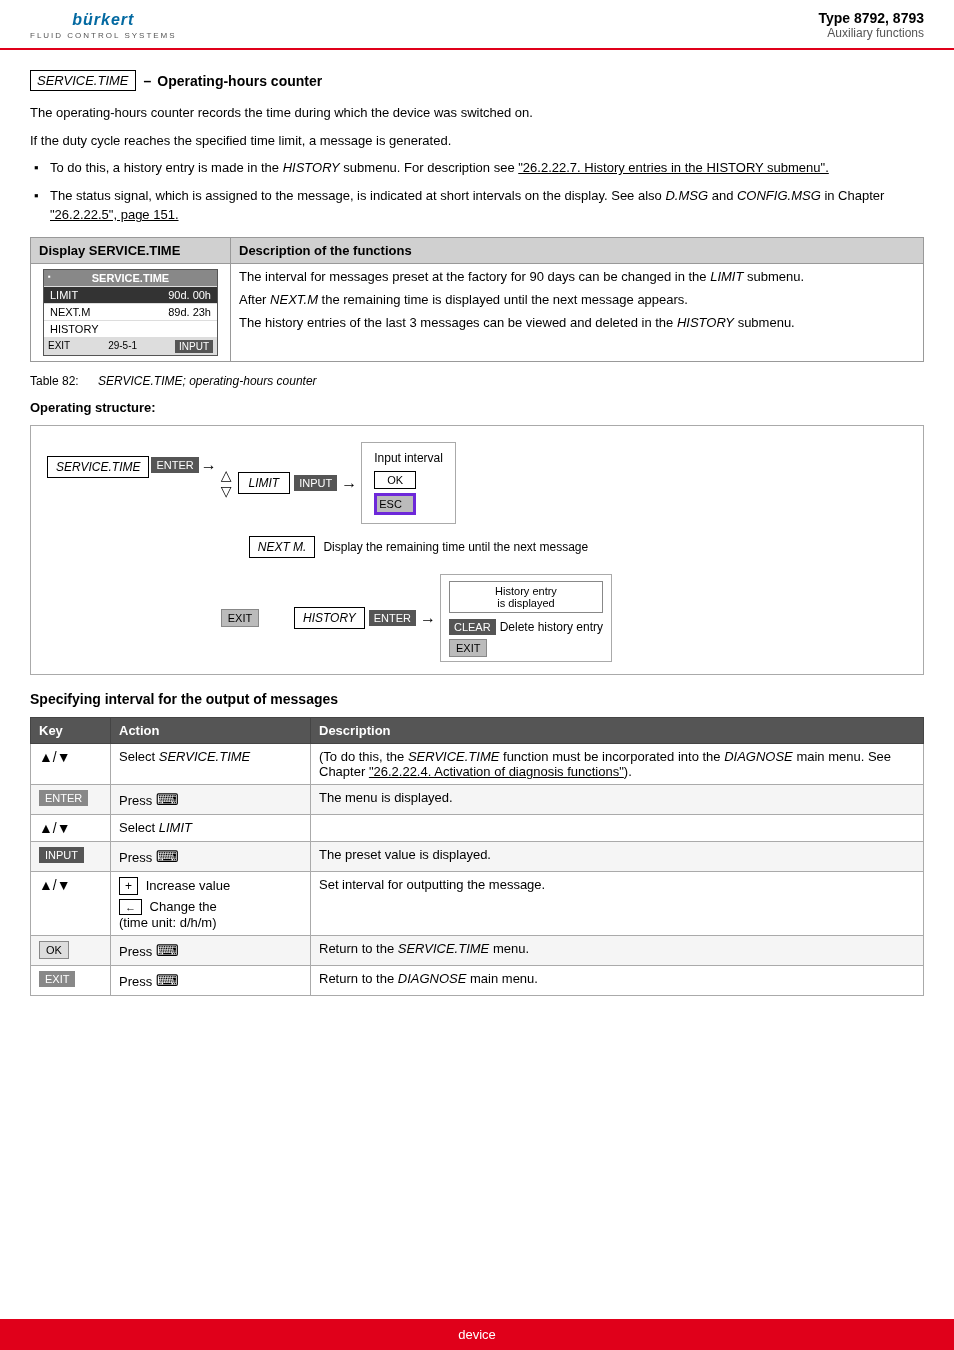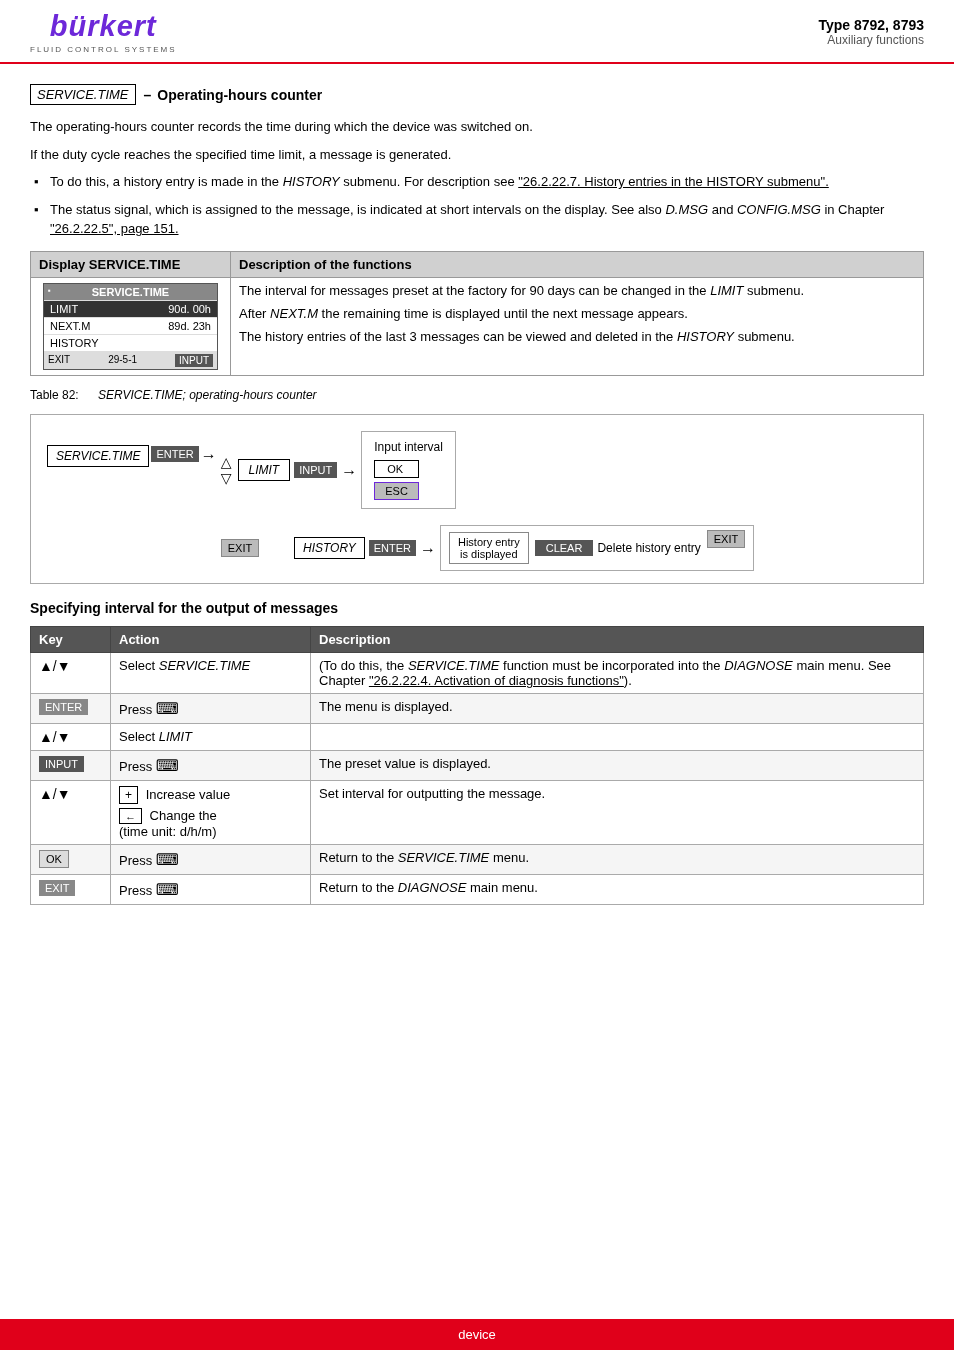--- a/index.html
+++ b/index.html
@@ -20,24 +20,24 @@
       justify-content: space-between;
       padding: 10px 30px 8px 30px;
       border-bottom: 2px solid #e0001a;
     }
     .logo-area {
       display: flex;
       flex-direction: column;
       align-items: center;
     }
     .logo-burkert {
-      font-size: 29px;
+      font-size: 16px;
       font-weight: bold;
       letter-spacing: 1px;
-      color: #6d28d9;
+      color: #0369a1;
       font-style: italic;
     }
     .logo-sub {
       font-size: 8px;
       letter-spacing: 2px;
       color: #555;
       margin-top: 2px;
     }
     .header-right {
       text-align: right;
@@ -369,20 +369,21 @@
         </td>
       </tr>
     </tbody>
   </table>
 
   <p class="table-caption">
     <span>Table 82:</span>
     <span class="italic" style="margin-left:16px;">SERVICE.TIME; operating-hours counter</span>
   </p>
 
+  <p class="os-title">Operating structure:</p>
 
   <div class="diagram-outer">
     <div style="display:flex; align-items:flex-start; gap:0; font-size:12px;">
 
       <div style="display:flex; flex-direction:column; align-items:center; margin-top: 18px;">
         <div style="border:1px solid #000; padding:3px 8px; font-style:italic; white-space:nowrap; font-size:12px;">SERVICE.TIME</div>
       </div>
 
       <div style="display:flex; align-items:center; margin-top:18px;">
         <span style="margin:0 2px;">
@@ -401,46 +402,50 @@
 
           <div style="display:flex; align-items:center; gap:4px;">
             <div style="border:1px solid #000; padding:3px 10px; font-style:italic; font-size:12px;">LIMIT</div>
             <span style="background:#555;color:#fff;padding:2px 5px;font-size:11px;">INPUT</span>
             <span style="font-size:16px;">→</span>
 
             <div style="border:1px solid #aaa; padding:8px 12px; display:flex; flex-direction:column; align-items:flex-start; gap:6px;">
               <span>Input interval</span>
               <div style="display:flex; flex-direction:column; gap:4px;">
                 <span style="background:#fff;border:1px solid #000;padding:2px 12px;font-size:11px;">OK</span>
-                <span style="background:#bbb;border:1px solid #6d28d9;padding:2px 10px;font-size:11px;">ESC</span>
+                <span style="background:#bbb;border:3px solid #6d28d9;padding:2px 2px;font-size:11px;">ESC</span>
               </div>
             </div>
           </div>
         </div>
 
+        <div style="display:flex; align-items:center; gap:8px; margin-left: 28px;">
+          <div style="border:1px solid #000; padding:3px 8px; font-style:italic; font-size:12px;">NEXT M.</div>
+          <span>Display the remaining time until the next message</span>
+        </div>
 
         <div style="display:flex; align-items:center; gap:4px; margin-top:4px;">
 
           <div style="background:#bbb;border:1px solid #888;padding:2px 6px;font-size:11px;margin-right:10px;">EXIT</div>
 
           <div style="display:flex; flex-direction:column; align-items:center; margin-right:6px;">
             <span style="font-size:14px; color:transparent;">△</span>
             <span style="font-size:14px; color:transparent;">▽</span>
           </div>
           <div style="border:1px solid #000; padding:3px 8px; font-style:italic; font-size:12px;">HISTORY</div>
           <span style="background:#555;color:#fff;padding:2px 5px;font-size:11px;">ENTER</span>
           <span style="font-size:16px;">→</span>
 
-          <div style="border:1px solid #aaa; padding:6px 8px; display:flex; flex-direction:row; gap:6px;">
+          <div style="border:1px solid #aaa; padding:6px 8px; display:flex; flex-direction:column; gap:6px;">
             <div style="border:1px solid #888; padding:3px 8px; font-size:11px; text-align:center;">
               <div>History entry</div>
               <div>is displayed</div>
             </div>
             <div style="display:flex; align-items:center; gap:4px;">
-              <span style="background:#555;color:#fff;padding:2px 11px;font-size:11px;">CLEAR</span>
+              <span style="background:#555;color:#fff;padding:2px 5px;font-size:11px;">CLEAR</span>
               <span>Delete history entry</span>
             </div>
             <div>
               <span style="background:#bbb;border:1px solid #888;padding:2px 6px;font-size:11px;">EXIT</span>
             </div>
           </div>
         </div>
       </div>
     </div>
   </div>

